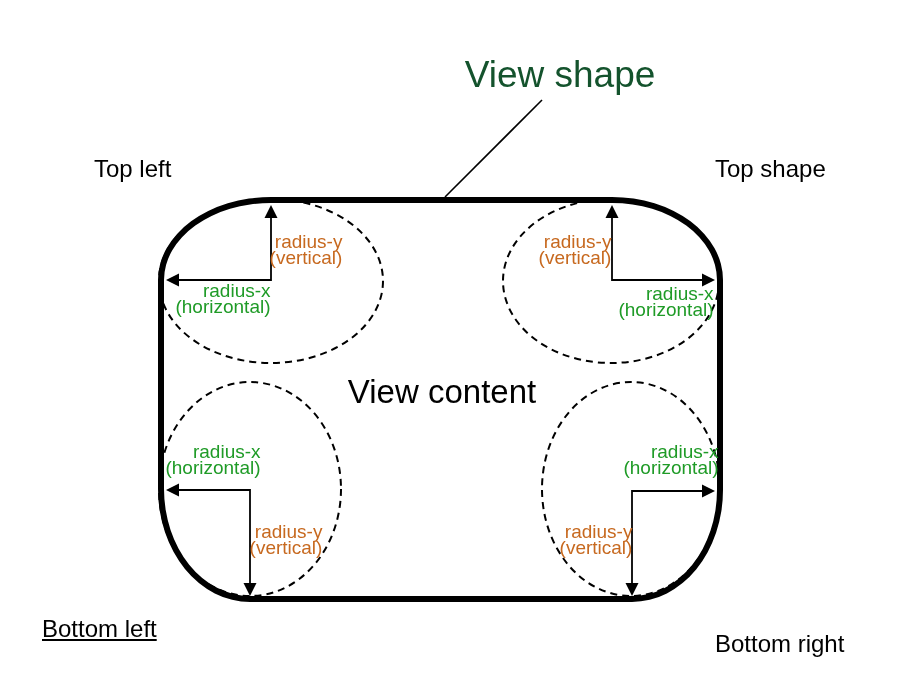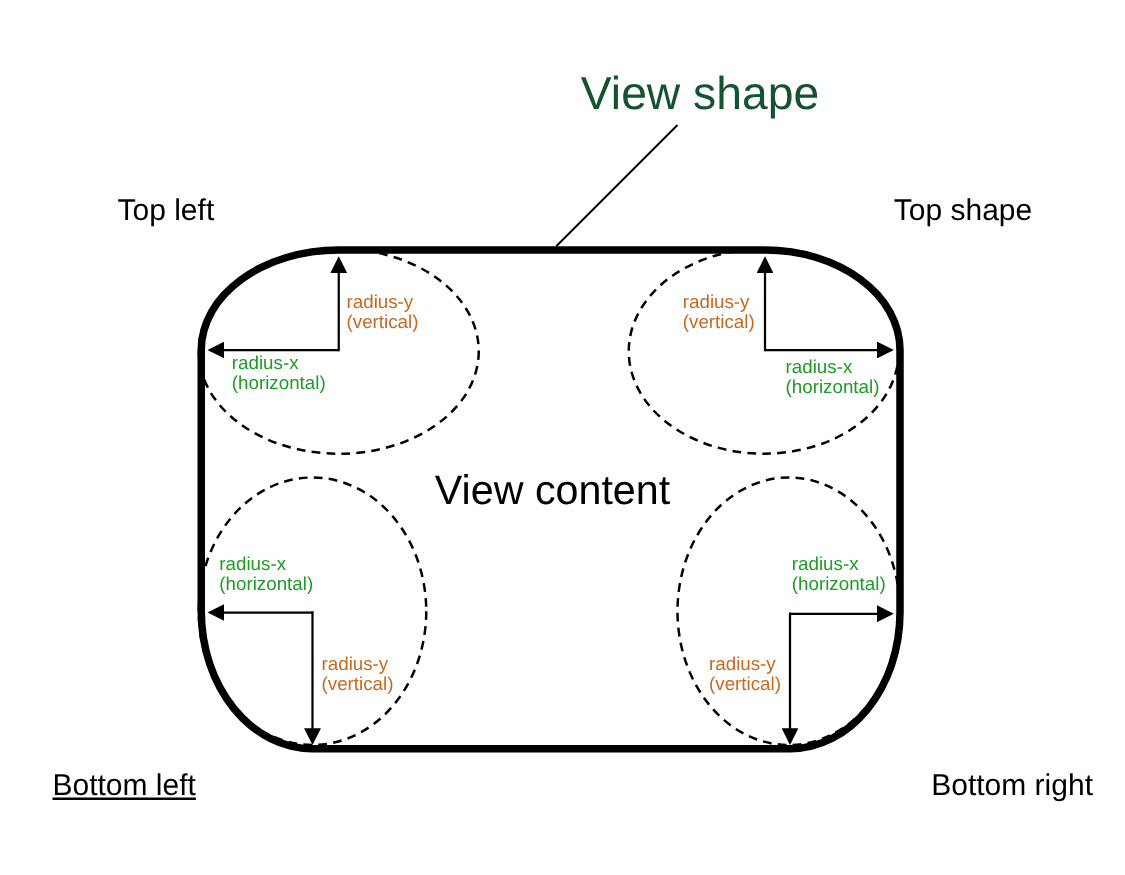--- a/index.html
+++ b/index.html
@@ -31,21 +31,21 @@
   }
 
   .corner-label {
     font-size: 24px;
     color: #000;
     white-space: nowrap;
   }
   .corner-label.tl { left: 62px;  top: 155px; margin-left: 32px; }
   .corner-label.tr { left: 715px; top: 155px; }
   .corner-label.bl { left: 42px;  top: 615px; text-decoration: underline; }
-  .corner-label.br { left: 715px; top: 615px; margin-left: 30px; }
+  .corner-label.br { left: 715px; top: 630px; }
 
   .view-shape-rect {
     left: 158px; top: 197px;
     width: 565px; height: 405px;
     border: 6px solid var(--shape-stroke);
     border-radius: 113px 111px 91px 92px / 83px 83px 112px 113px;
     background: transparent;
     z-index: 1;
   }
 
@@ -61,23 +61,23 @@
 
   svg.overlay {
     left: 0; top: 0;
     width: 900px; height: 700px;
     z-index: 2;
     pointer-events: none;
   }
 
   .radius-label {
     transform: translateX(-50%);
-    font-size: 15px;
+    font-size: 19px;
     line-height: 16px;
-    text-align: left;
+    text-align: right;
     white-space: nowrap;
     z-index: 3;
   }
   .radius-label.x { color: var(--radius-x-green); }
   .radius-label.y { color: var(--radius-y-orange); }
 
   .rl-tl-y { left: 306px; top: 234px; }
   .rl-tl-x { left: 223px; top: 283px; }
   .rl-tr-y { left: 575px; top: 234px; }
   .rl-tr-x { left: 666px; top: 286px; }

